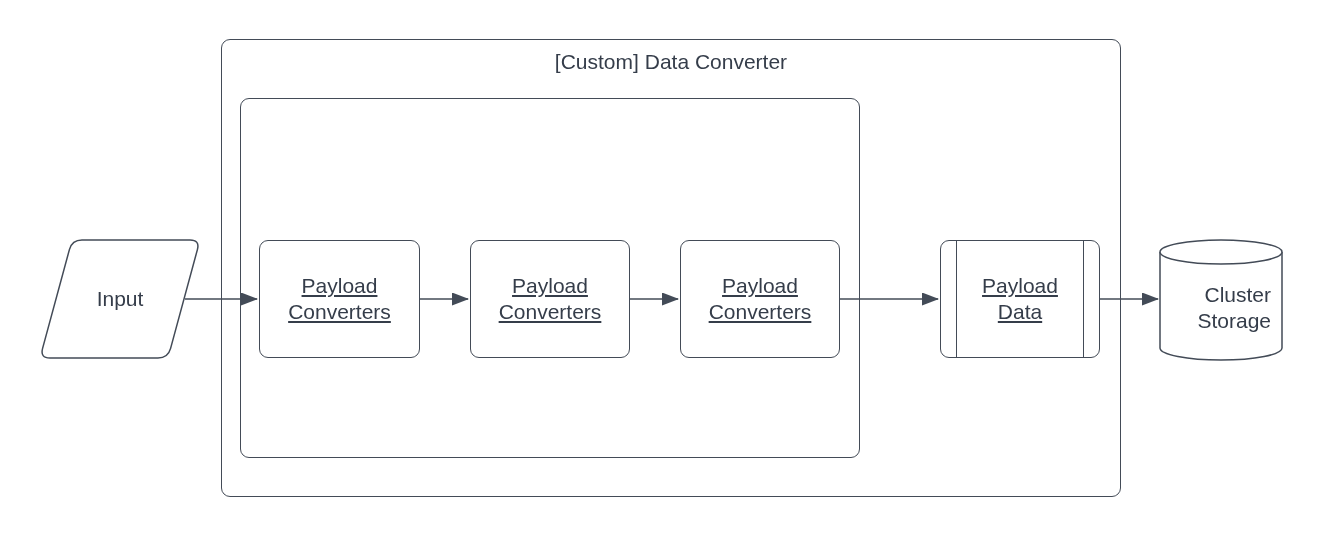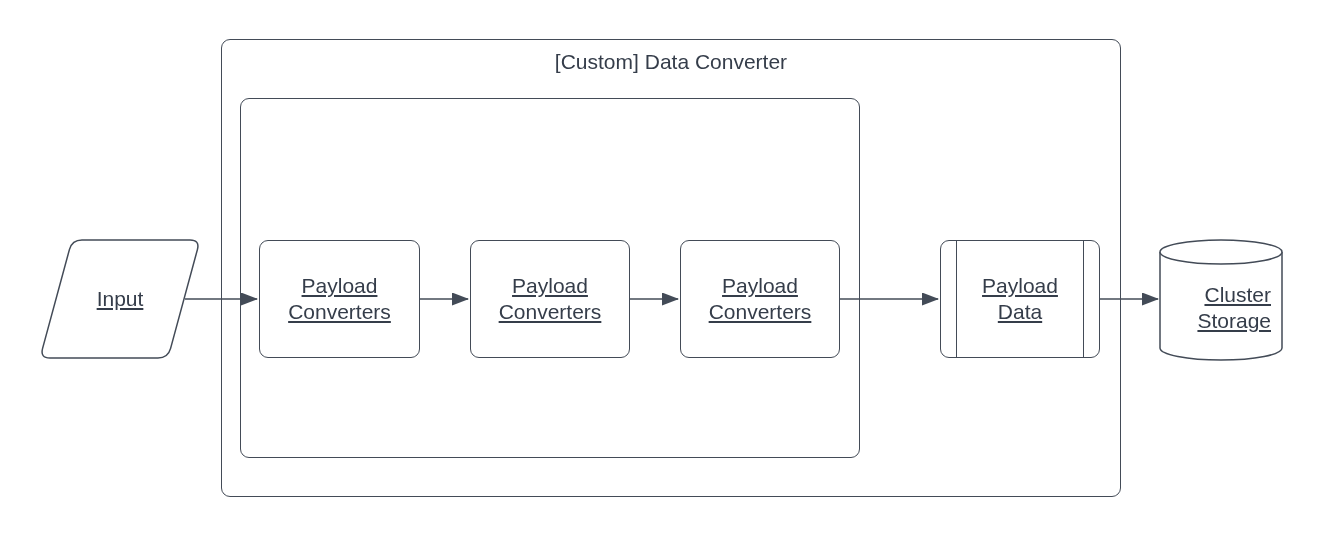--- a/index.html
+++ b/index.html
@@ -73,21 +73,20 @@
     width: 0;
     border-left: 1.5px solid var(--stroke);
   }
   .codec-line.left  { left: 15px; }
   .codec-line.right { right: 15px; }
   .free-label {
     position: absolute;
     display: flex;
     align-items: center;
     justify-content: center;
-    text-decoration: underline;
   }
 </style>
 </head>
 <body>
 
 <div class="canvas">
 
   <svg class="shapes-layer" width="1320" height="540" viewBox="0 0 1320 540">
     <defs>
       <marker id="arrow" viewBox="0 0 17 13" markerWidth="17" markerHeight="13" refX="16" refY="6.5" orient="auto" markerUnits="userSpaceOnUse">

